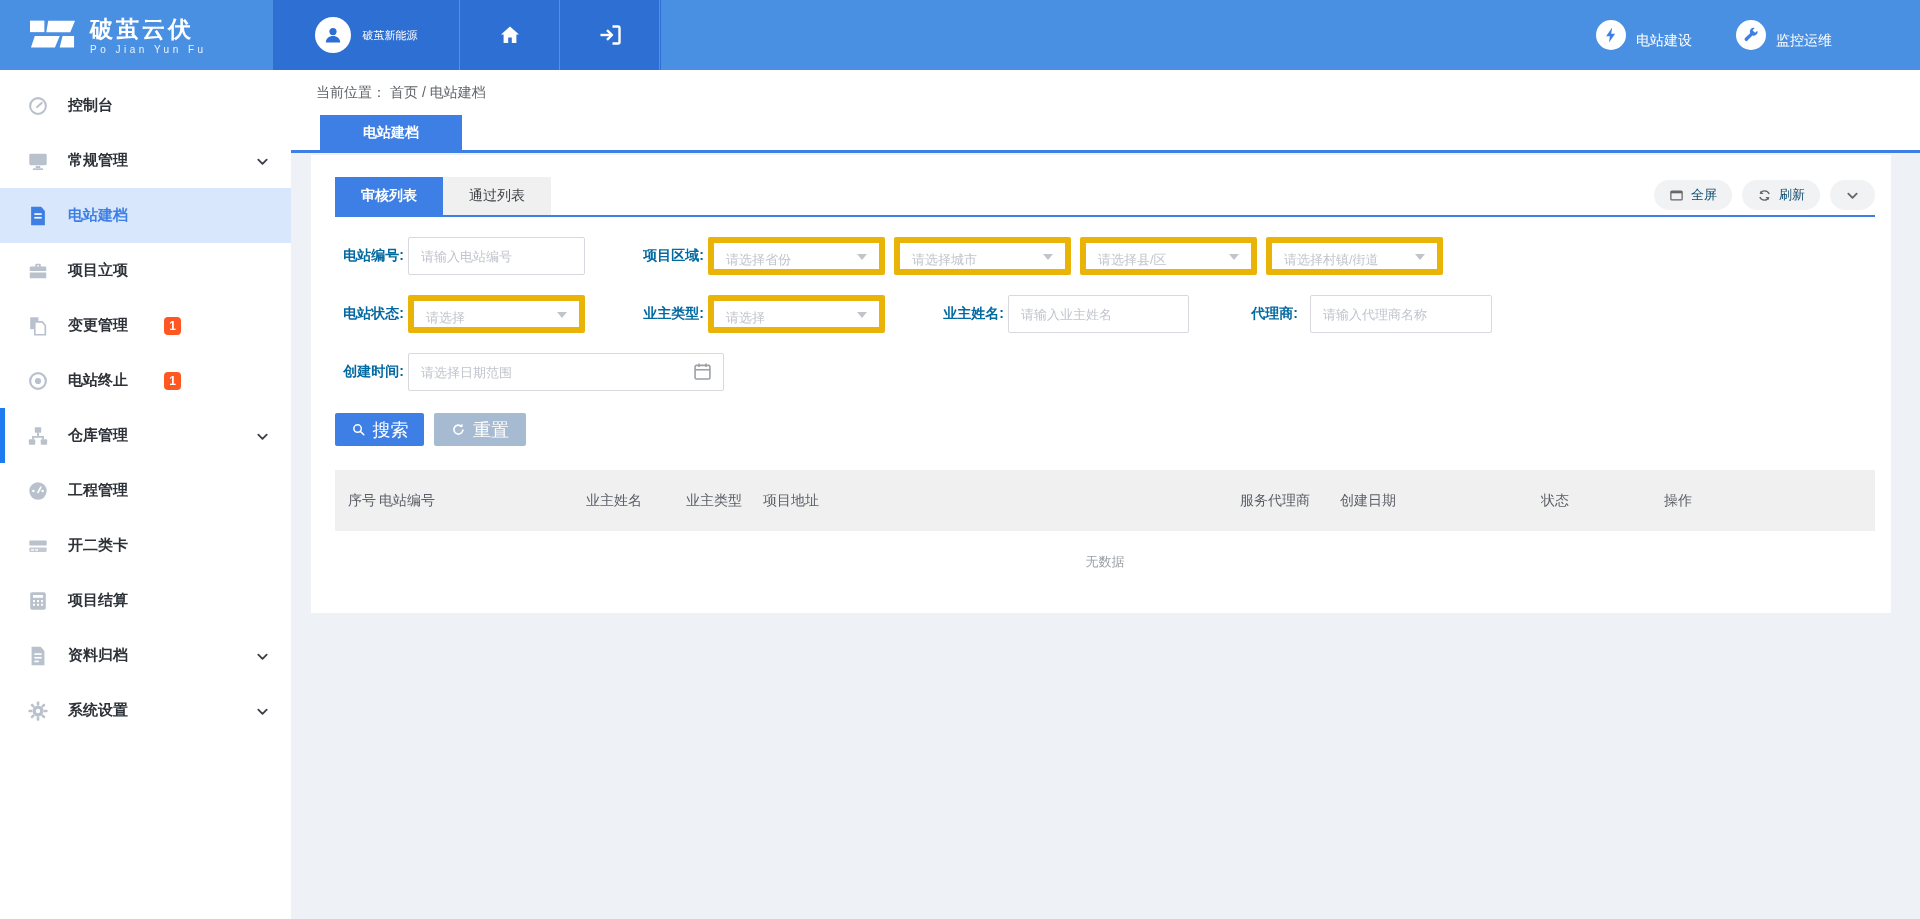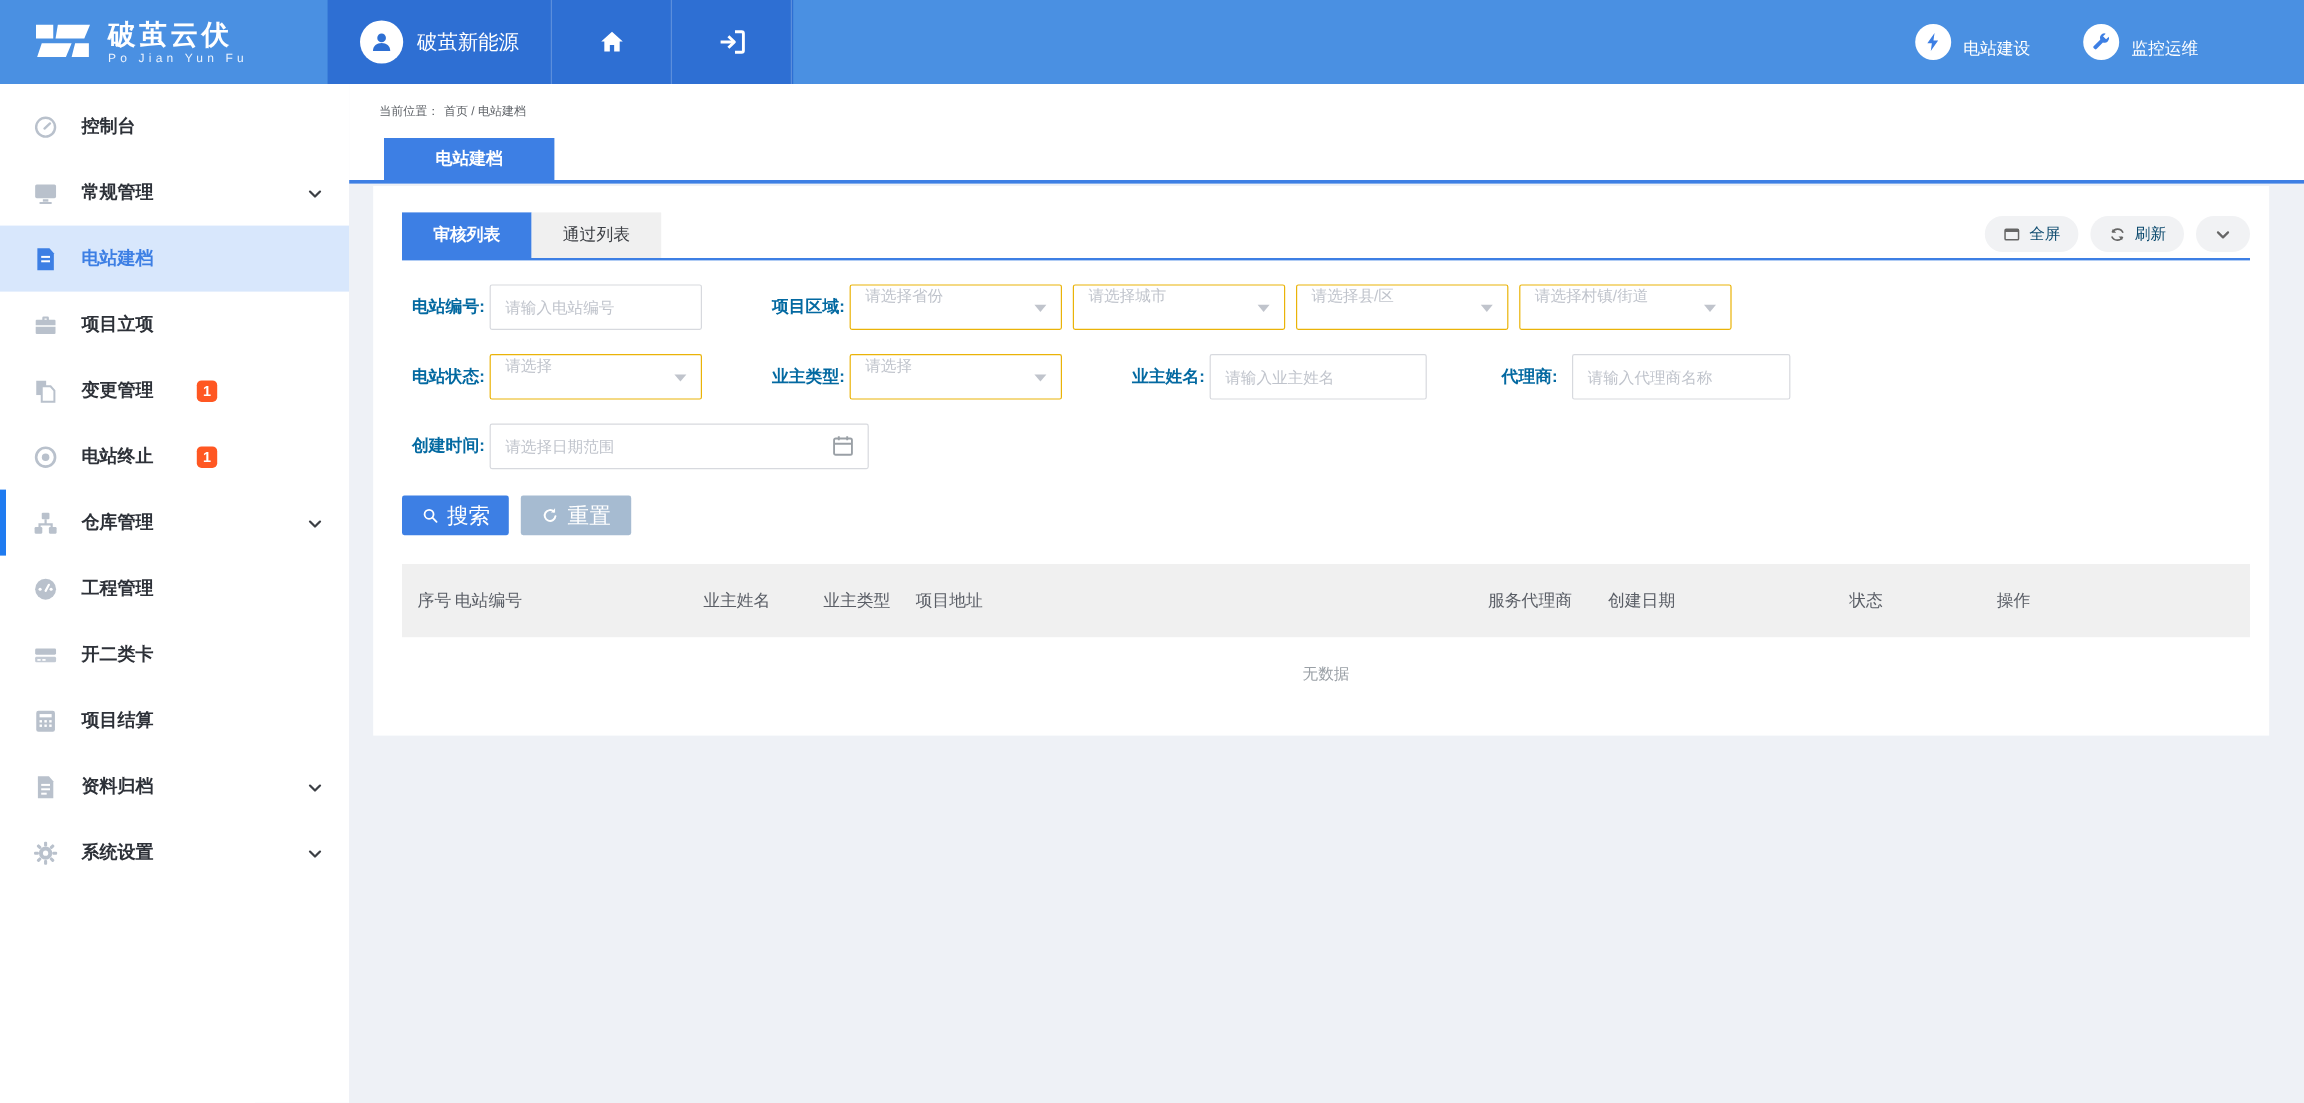--- a/index.html
+++ b/index.html
@@ -10,40 +10,40 @@
   .header { position:fixed; top:0; left:0; width:1920px; height:70px; background:#4a90e2; display:flex; z-index:10; }
   .logo-block { width:273px; height:70px; display:flex; align-items:center; padding-left:30px; background:#4a90e2; }
   .logo-mark { width:46px; height:40px; margin-right:14px; flex:none; }
   .logo-text .cn { color:#fff; font-size:23px; font-weight:bold; letter-spacing:3px; line-height:26px; }
   .logo-text .en { color:#eaf2fd; font-size:10px; letter-spacing:3.5px; margin-top:2px; }
   .header-dark { width:388px; height:70px; background:#2e6fd3; display:flex; }
   .hseg { display:flex; align-items:center; justify-content:center; border-right:1px solid rgba(255,255,255,.22); cursor:pointer; }
   .hseg.user { width:187px; padding:0 16px; }
   .hseg.sq { width:100px; }
   .avatar { width:36px; height:36px; border-radius:50%; background:#fff; display:flex; align-items:center; justify-content:center; flex:none; }
-  .company { color:#fff; font-size:17px; margin-left:12px; white-space:nowrap; }
+  .company { color:#fff; font-size:11px; margin-left:12px; white-space:nowrap; }
   .header-right { flex:1; display:flex; align-items:center; justify-content:flex-end; padding-right:88px; gap:44px; }
   .hlink { display:flex; align-items:flex-end; gap:10px; cursor:pointer; }
   .hlink .circ { width:30px; height:30px; border-radius:50%; background:#fff; display:flex; align-items:center; justify-content:center; }
   .hlink span { color:#fff; font-size:14px; }
 
   
   .sidebar { position:fixed; top:70px; left:0; width:291px; height:849px; background:#fff; padding-top:8px; }
   .side-item { position:relative; height:55px; display:flex; align-items:center; padding-left:27px; cursor:pointer; }
   .side-item .ic { width:22px; height:22px; flex:none; margin-right:19px; display:flex; align-items:center; justify-content:center; }
   .side-item .lbl { font-size:15px; font-weight:bold; color:#2d3138; white-space:nowrap; }
   .side-item.active { background:#d8e7fc; }
   .side-item.active .lbl { color:#3d7fe4; }
   .side-item .badge { margin-left:36px; min-width:17px; height:18px; padding:0 4px; background:#ff5722; border-radius:4px; color:#fff; font-size:12px; font-weight:bold; display:flex; align-items:center; justify-content:center; }
   .side-item .chev { position:absolute; right:22px; top:50%; margin-top:-6px; }
   .side-item .left-bar { position:absolute; left:0; top:0; width:5px; height:100%; background:#1f7bf0; }
 
   
   .main { position:fixed; top:70px; left:291px; width:1629px; height:849px; background:#eef1f6; }
-  .crumb-bar { height:45px; background:#fff; display:flex; align-items:center; padding-left:25px; font-size:10px; color:#5f6368; }
+  .crumb-bar { height:45px; background:#fff; display:flex; align-items:center; padding-left:25px; font-size:14px; color:#5f6368; }
   .crumb-bar .path { margin-left:4px; }
   .pagetab-row { height:35px; background:#fff; }
   .page-tab { display:inline-flex; height:35px; min-width:142px; margin-left:29px; background:#3d7fe4; color:#fff; font-size:14px; font-weight:bold; align-items:center; justify-content:center; padding:0 26px; cursor:pointer; }
   .blue-line { height:3px; background:#3d7fe4; }
 
   .card { margin:2px 29px 0 20px; background:#fff; padding:22px 16px 20px 24px; min-height:430px; }
 
   .card-head { display:flex; align-items:flex-end; border-bottom:2px solid #3d7fe4; }
   .tabs { display:flex; }
   .tab { height:38px; padding:0 26px; display:flex; align-items:center; justify-content:center; font-size:14px; cursor:pointer; }
@@ -55,21 +55,21 @@
 
   
   .frow { display:flex; align-items:center; margin-top:20px; }
   .flabel { font-size:14px; font-weight:bold; color:#0369a1; text-align:right; white-space:nowrap; }
   .w69 { width:69px; margin-right:4px; }
   .w67 { width:67px; margin-left:52px; margin-right:4px; }
   .w68 { width:68px; margin-left:51px; margin-right:4px; }
   .w56 { width:56px; margin-left:53px; margin-right:12px; }
   .tin { height:38px; border:1px solid #d7d9de; border-radius:2px; background:#fff; font-size:13px; color:#333; padding:0 12px; outline:none; font-family:inherit; }
   .tin::placeholder { color:#c0c4cc; }
-  .sel { height:38px; width:177px; border:1px solid #eab308; border-radius:2px; background:#fff; display:flex; align-items:flex-start; padding:0 12px; cursor:pointer; position:relative; }
+  .sel { height:38px; width:177px; border:6px solid #eab308; border-radius:2px; background:#fff; display:flex; align-items:flex-end; padding:0 12px; cursor:pointer; position:relative; }
   .sel .ph { font-size:13px; color:#c0c4cc; }
   .sel .caret { position:absolute; right:12px; top:50%; margin-top:-2px; width:0; height:0; border:5px solid transparent; border-top:6px solid #c0c4cc; }
   .sel + .sel { margin-left:9px; }
   .w177 { width:177px; }
   .w181 { width:181px; }
   .w182 { width:182px; }
   .daterange { position:relative; width:316px; }
   .daterange input { width:100%; padding-right:40px; }
   .daterange .cal { position:absolute; right:11px; top:8px; }
 

